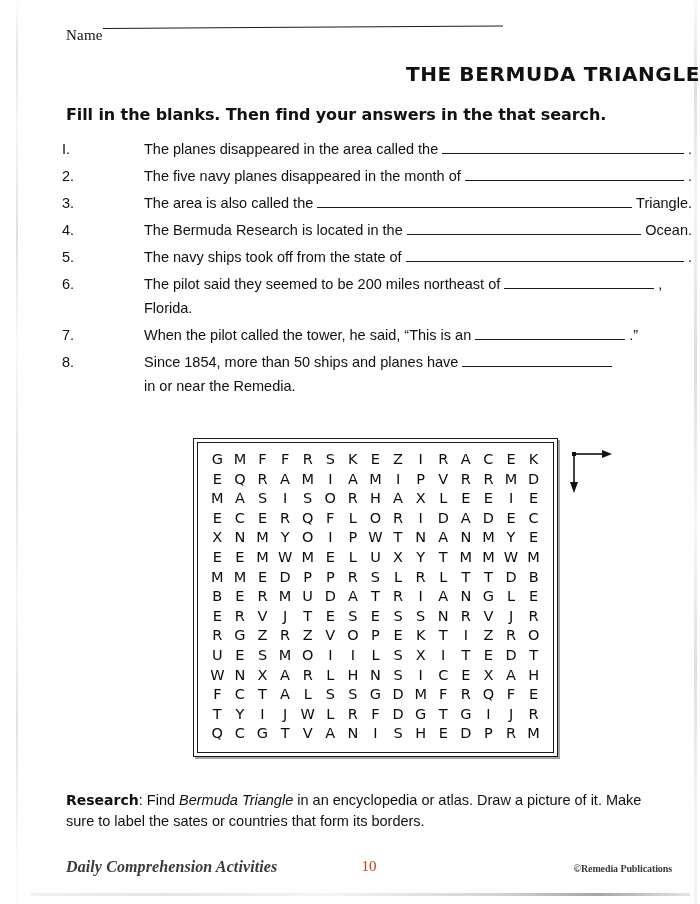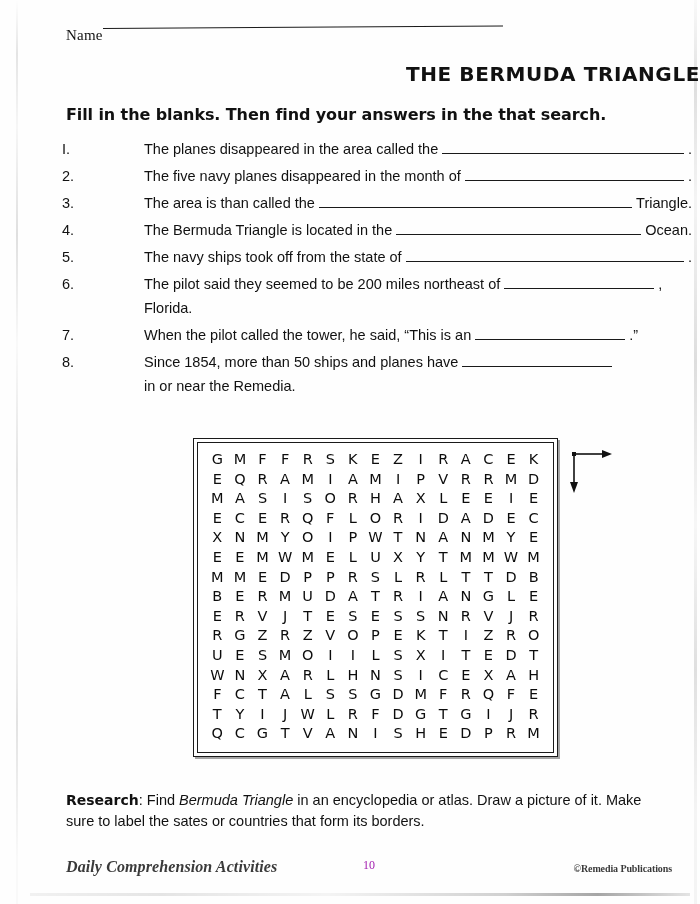--- a/index.html
+++ b/index.html
@@ -208,23 +208,23 @@
     color: #3a3a3a;
   }
   .footer-left {
     font-size: 16px;
     font-style: italic;
     font-family: "Liberation Serif", serif;
     font-weight: bold;
     letter-spacing: 0.1px;
   }
   .footer-center {
-    font-size: 12px;
+    font-size: 15px;
     font-family: "Liberation Serif", serif;
-    color: #a21caf;
+    color: #c2410c;
     position: absolute;
     left: 0; right: 0;
     text-align: center;
   }
   .footer-right {
     font-size: 10px;
     font-family: "Liberation Serif", serif;
     font-weight: bold;
     letter-spacing: -0.1px;
   }
@@ -265,31 +265,31 @@
             <span class="q-text">The five navy planes disappeared in the month of</span>
             <span class="blank grow"></span>
             <span class="q-tail">.</span>
           </span>
         </span>
       </div>
       <div class="q">
         <span class="q-num">3.</span>
         <span class="q-body">
           <span class="q-line">
-            <span class="q-text">The area is than called the</span>
+            <span class="q-text">The area is also called the</span>
             <span class="blank grow"></span>
             <span class="q-tail">Triangle.</span>
           </span>
         </span>
       </div>
       <div class="q">
         <span class="q-num">4.</span>
         <span class="q-body">
           <span class="q-line">
-            <span class="q-text">The Bermuda Triangle is located in the</span>
+            <span class="q-text">The Bermuda Research is located in the</span>
             <span class="blank grow"></span>
             <span class="q-tail">Ocean.</span>
           </span>
         </span>
       </div>
       <div class="q">
         <span class="q-num">5.</span>
         <span class="q-body">
           <span class="q-line">
             <span class="q-text">The navy ships took off from the state of</span>

